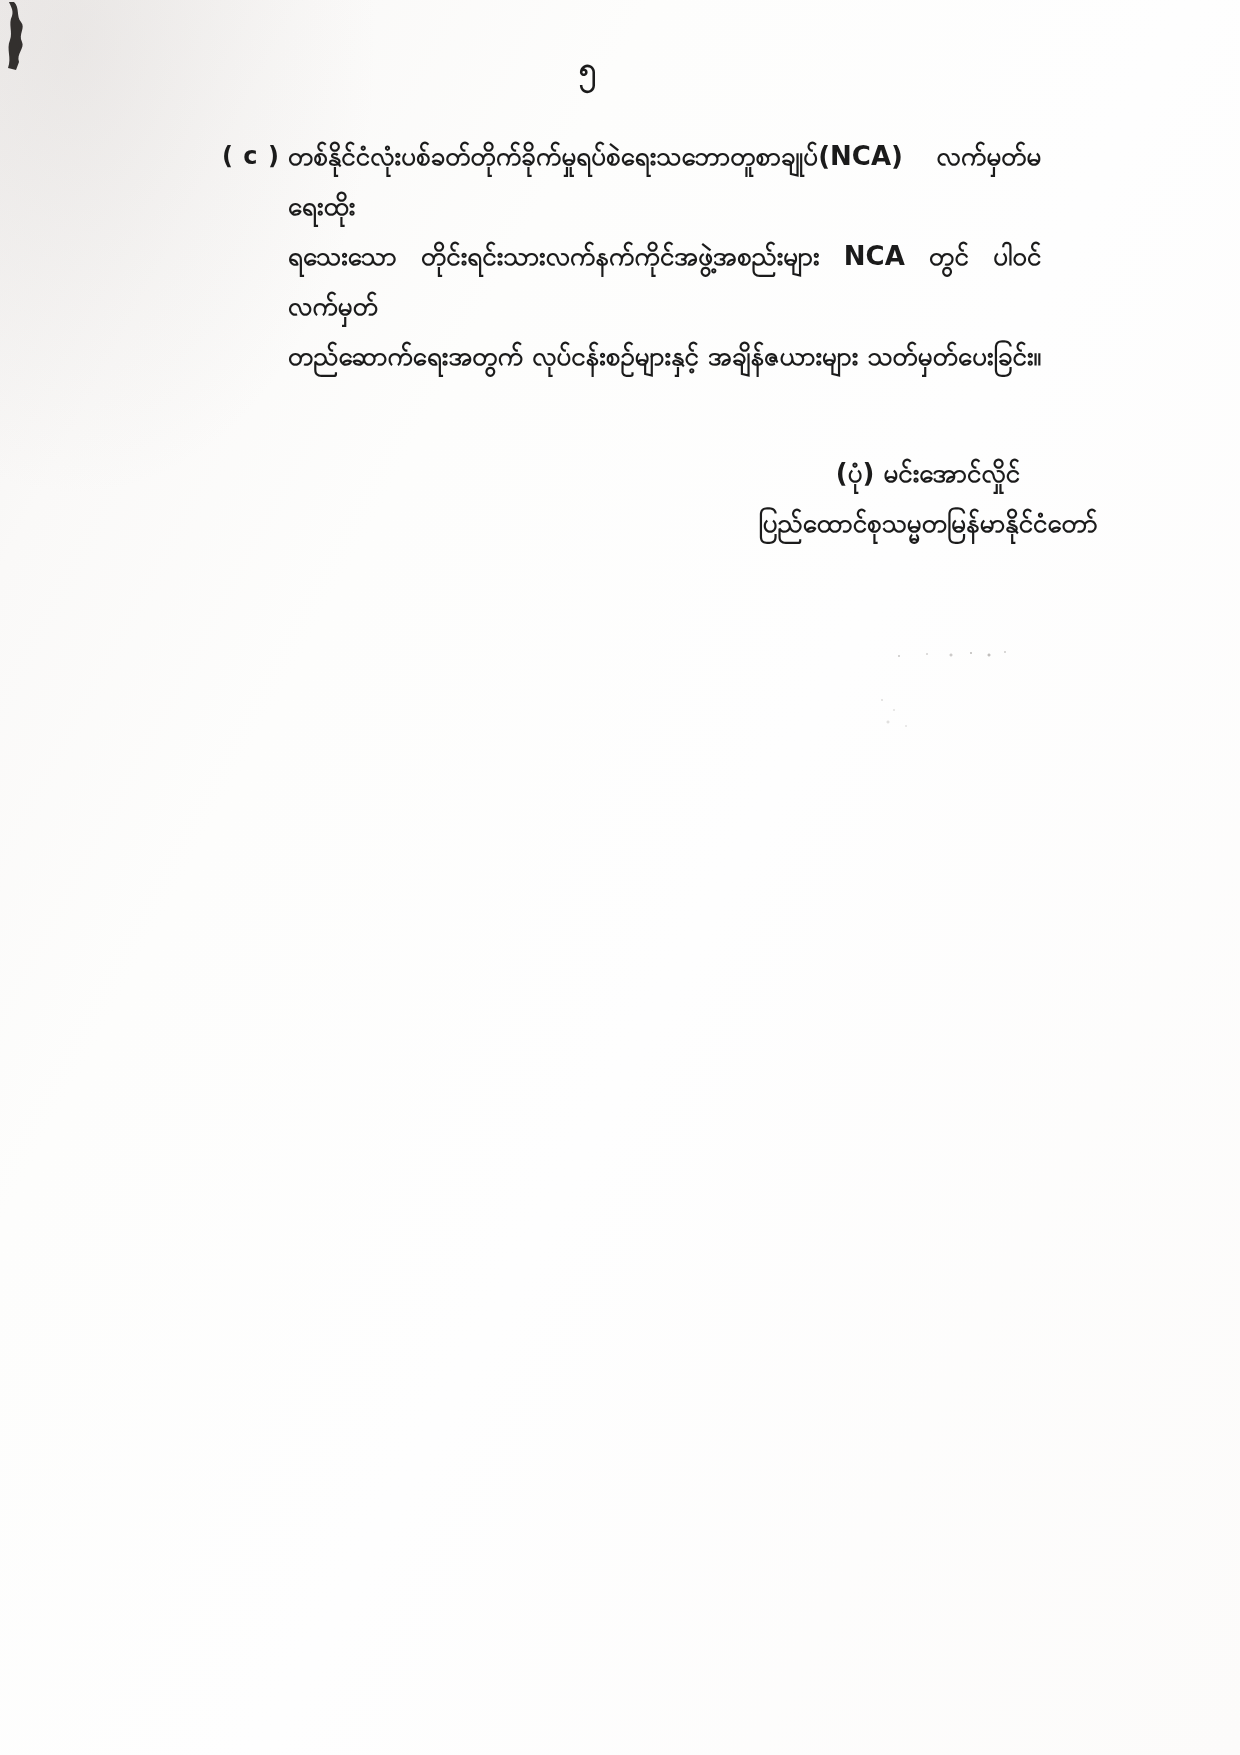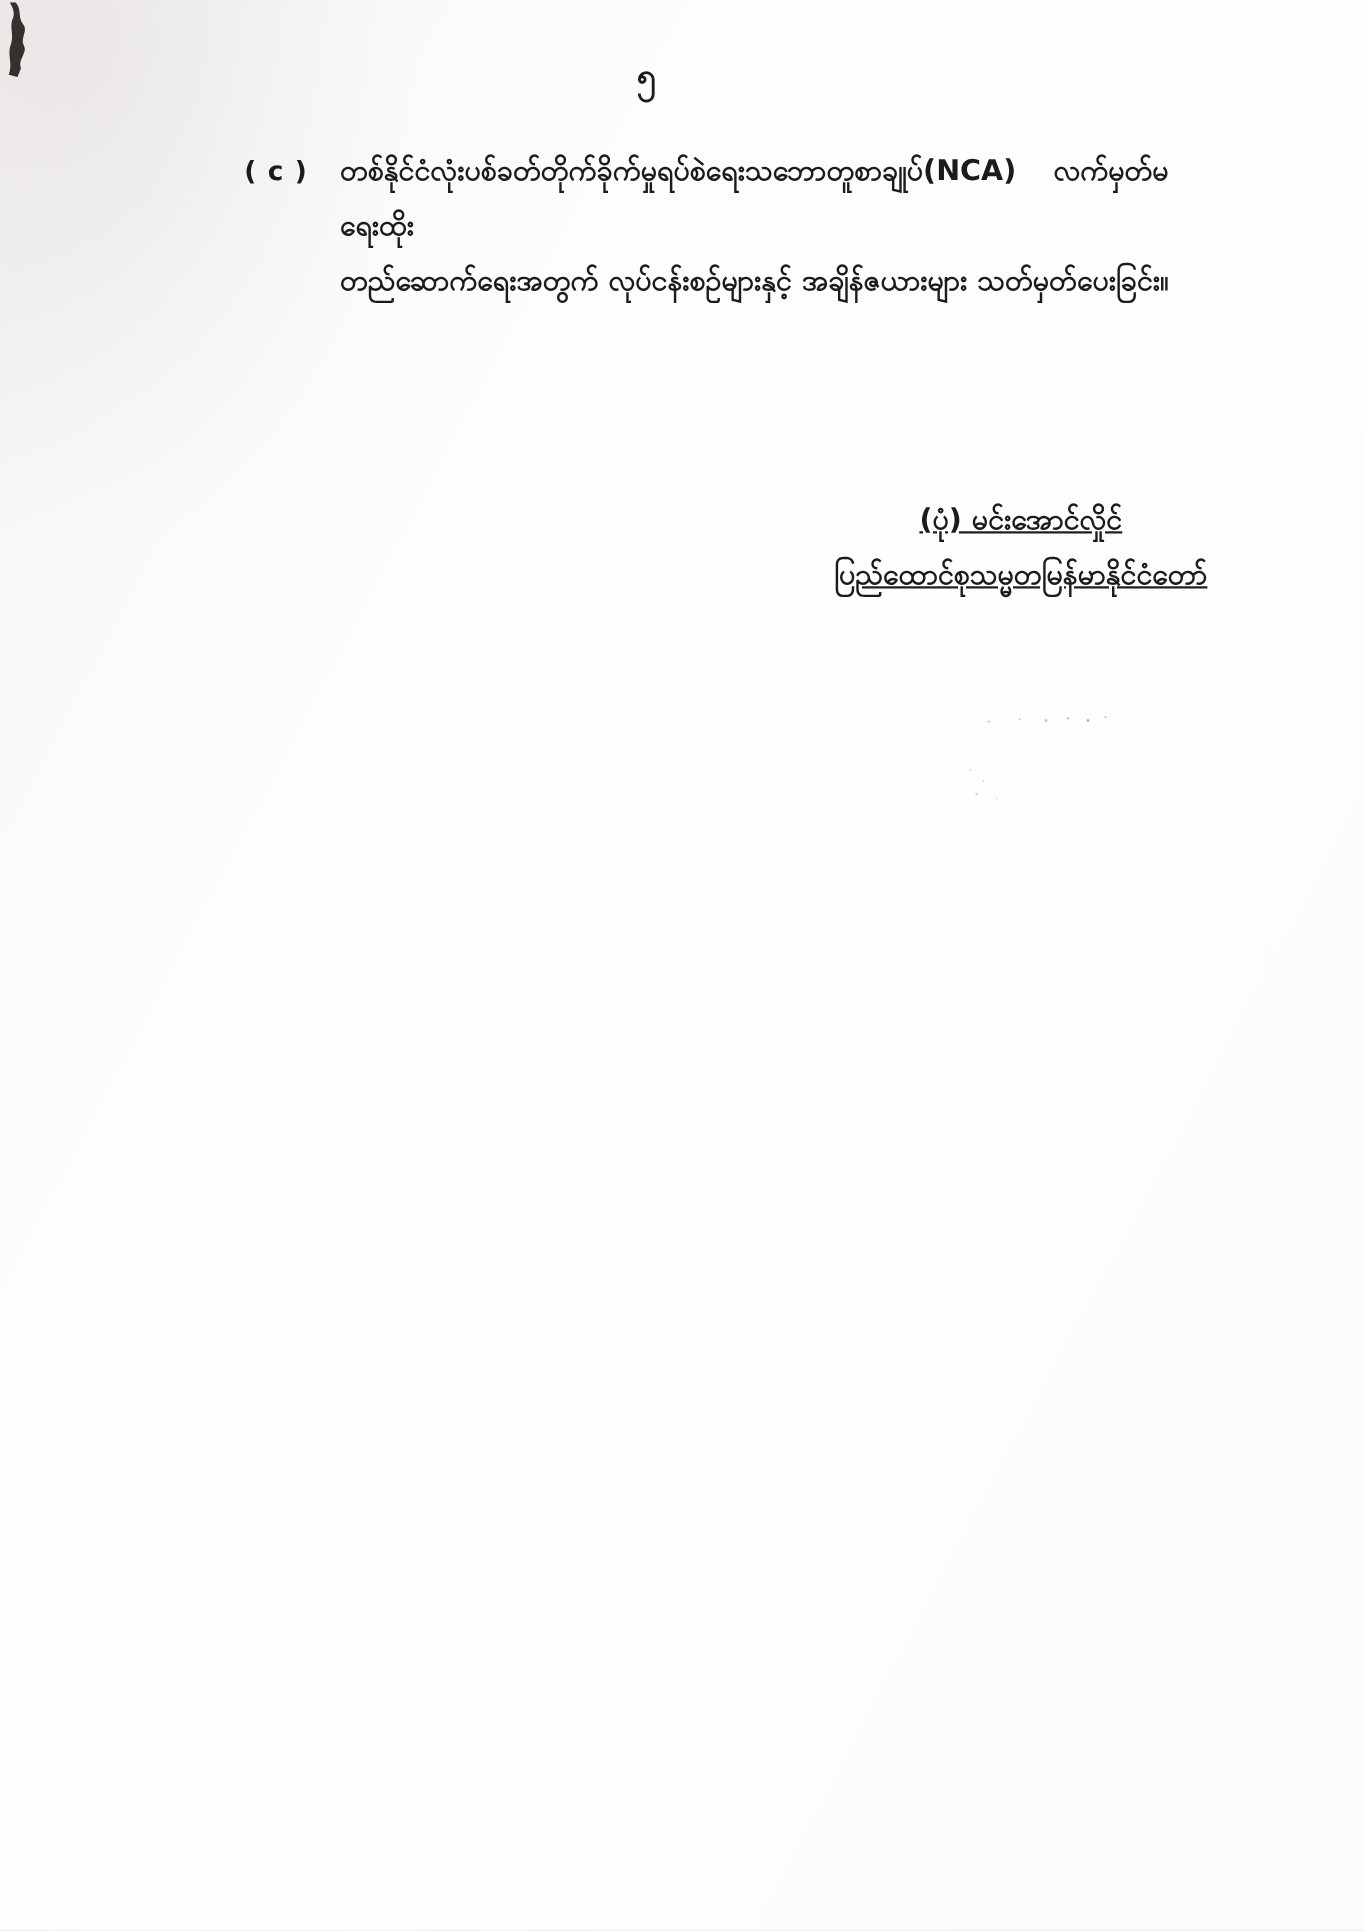--- a/index.html
+++ b/index.html
@@ -56,38 +56,36 @@
     white-space: nowrap;
   }
   .clause-text {
     flex: 1 1 auto;
     font-size: 26px;
     font-weight: 600;
     line-height: 50px;
   }
   .clause-text .line {
     white-space: nowrap;
-    margin-left: 21px;
   }
   .clause-text .line.just {
     white-space: normal;
     text-align: justify;
     text-align-last: justify;
   }
 
   .signature {
     position: absolute;
     left: 688px;
     top: 448px;
     width: 480px;
     text-align: center;
     font-size: 26px;
     font-weight: 600;
     line-height: 50px;
-    text-decoration: underline;
   }
   .signature .sig-line { white-space: nowrap; }
 
   
   .corner-mark {
     position: absolute;
     left: 6px;
     top: 2px;
     width: 40px;
     height: 68px;
@@ -124,20 +122,21 @@
   <svg class="corner-mark" viewBox="0 0 40 68" xmlns="http://www.w3.org/2000/svg">
     <path d="M8 0 C14 6 10 14 15 20 C20 26 12 32 16 40 C19 46 10 52 13 60 L10 68 L2 66 C6 55 0 48 4 38 C7 30 2 22 6 14 C8 8 4 3 3 0 Z" fill="#23201e" opacity="0.92"></path>
   </svg>
 
   <div class="page-number">၅</div>
 
   <div class="clause">
     <div class="clause-label">( c )</div>
     <div class="clause-text">
       <div class="line just">တစ်နိုင်ငံလုံးပစ်ခတ်တိုက်ခိုက်မှုရပ်စဲရေးသဘောတူစာချုပ်(NCA) လက်မှတ်မရေးထိုး</div>
+      <div class="line just">ရသေးသော တိုင်းရင်းသားလက်နက်ကိုင်အဖွဲ့အစည်းများ NCA တွင် ပါဝင်လက်မှတ်</div>
       <div class="line">တည်ဆောက်ရေးအတွက် လုပ်ငန်းစဉ်များနှင့် အချိန်ဇယားများ သတ်မှတ်ပေးခြင်း။</div>
     </div>
   </div>
 
   <div class="signature">
     <div class="sig-line">(ပုံ) မင်းအောင်လှိုင်</div>
     <div class="sig-line">ပြည်ထောင်စုသမ္မတမြန်မာနိုင်ငံတော်</div>
   </div>
 
   <div class="smudge smudge-a"></div>

